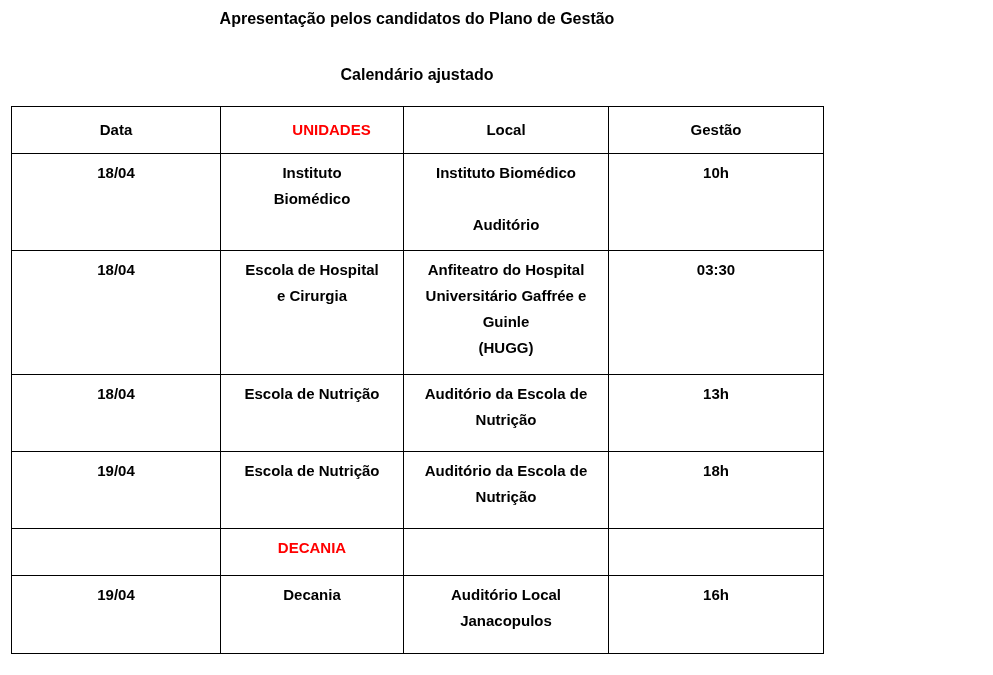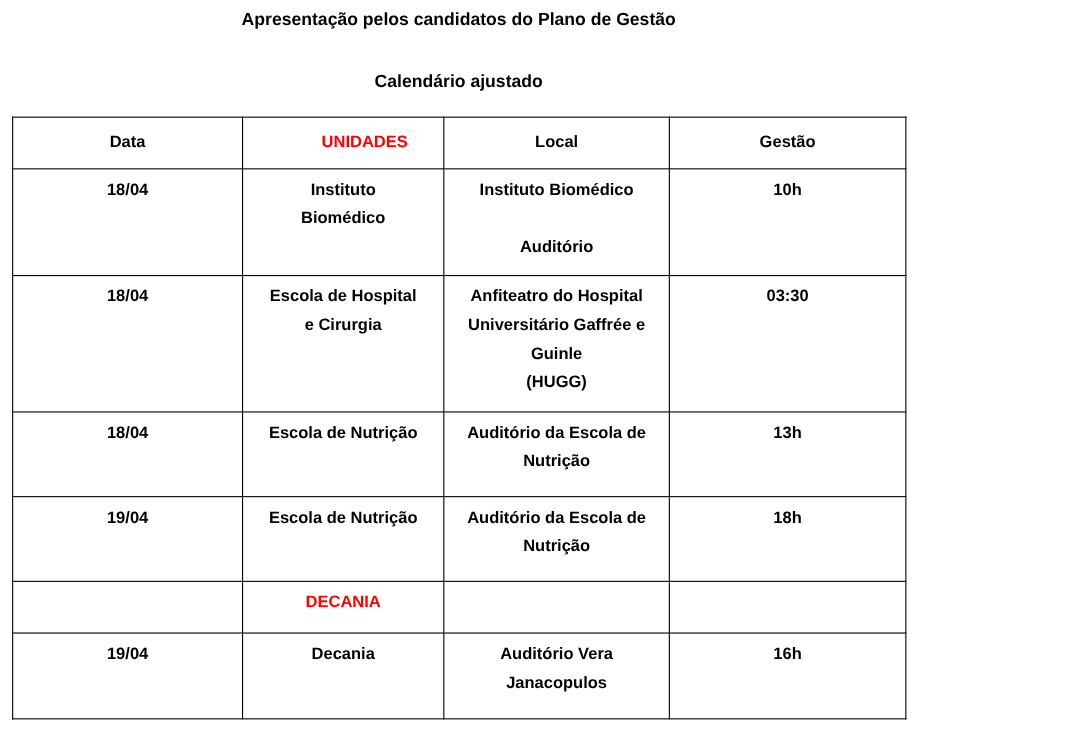--- a/index.html
+++ b/index.html
@@ -119,20 +119,20 @@
       </tr>
       <tr class="row-5">
         <td></td>
         <td class="red">DECANIA</td>
         <td></td>
         <td></td>
       </tr>
       <tr class="row-6">
         <td>19/04</td>
         <td>Decania</td>
-        <td>Auditório Vera
+        <td>Auditório Local
 Janacopulos</td>
         <td>16h</td>
       </tr>
     </tbody>
   </table>
 
 </div>
 
 </body></html>

